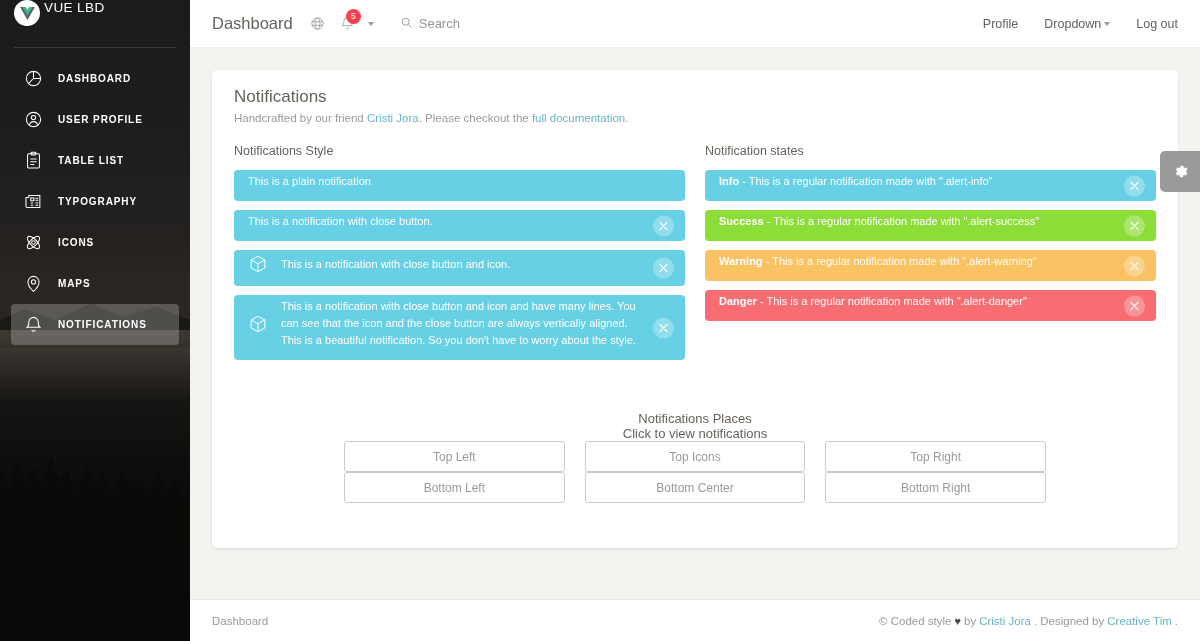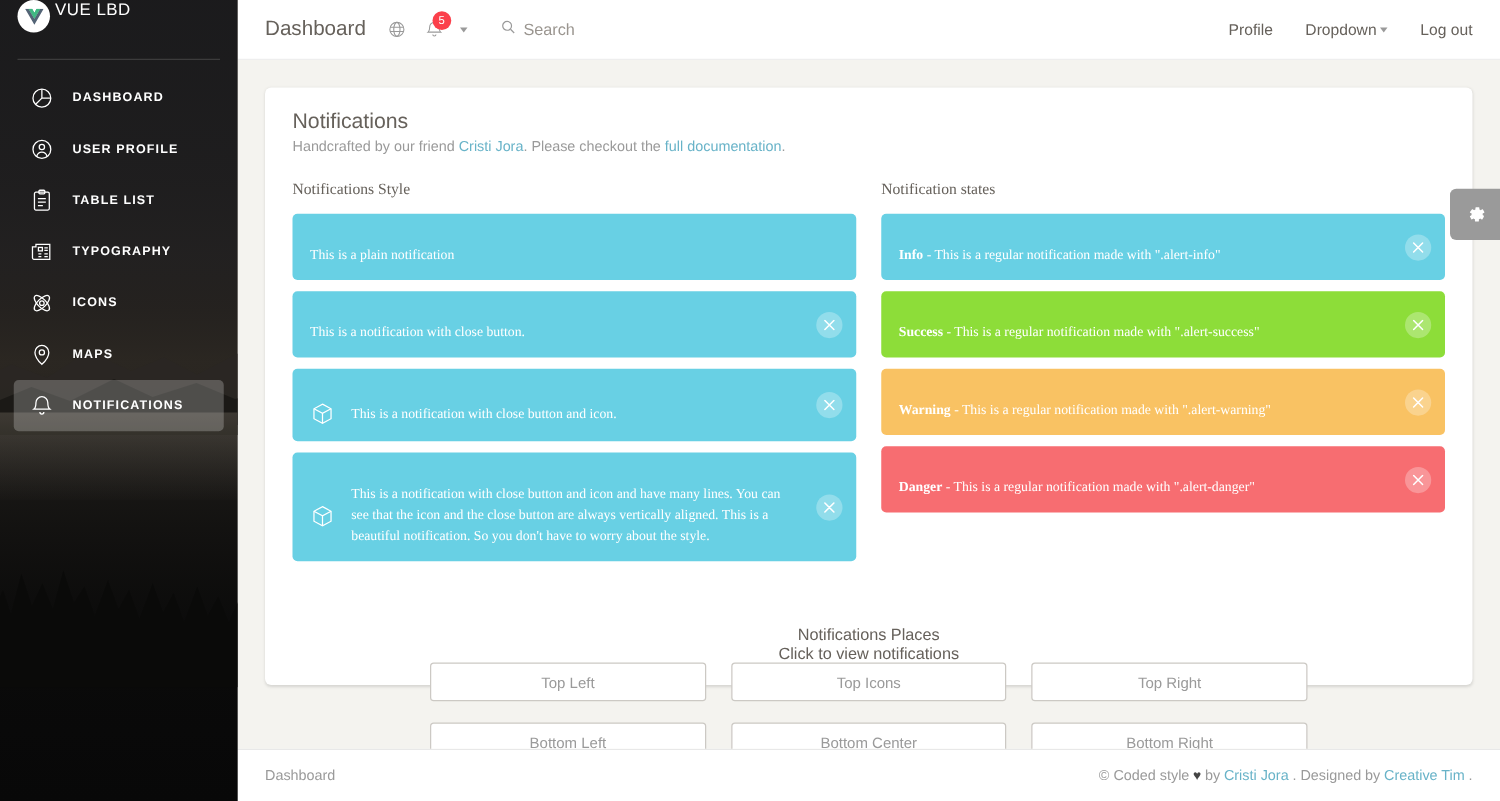--- a/index.html
+++ b/index.html
@@ -145,29 +145,29 @@
   .card {
     background: #fff; border-radius: 5px;
     box-shadow: 0 1px 3px rgba(0,0,0,.08), 0 1px 2px rgba(0,0,0,.05);
     padding: 17px 22px 26px 22px;
     height: 478px;
   }
   .card-title { font-size: 17px; color: #66615b; font-weight: 400; margin-bottom: 5px; }
   .card-sub { font-size: 11.5px; color: #9a9a9a; margin-bottom: 20px; }
   .card-sub a { color: #68b3c8; text-decoration: none; }
 
-  .cols { display: flex; gap: 0; font-family: Liberation Serif, serif; }
+  .cols { display: flex; gap: 0; }
   .col { width: 462px; }
   .col-gap { width: 20px; flex: 0 0 20px; }
   .col-head { font-size: 12.5px; color: #66615b; margin-bottom: 12px; }
 
   .alert {
     position: relative; border-radius: 4px;
     margin-bottom: 9px;
-    padding: 25px 44px 11px 14px;
+    padding: 3px 44px 11px 14px;
     font-size: 11px; color: #fff; line-height: 1.55;
     display: flex; align-items: center; gap: 12px;
   }
   .alert.has-icon { padding-left: 13px; }
   .alert-ico { flex: 0 0 22px; width: 22px; height: 22px; display:flex; align-items:center; justify-content:center; }
   .alert-ico svg { display:block; }
   .alert-body { flex: 1 1 auto; }
   .alert-body b { font-weight: bold; }
   .alert-close {
     position: absolute; right: 11px; top: 50%; transform: translateY(-50%);
@@ -176,21 +176,21 @@
     display: flex; align-items: center; justify-content: center;
     cursor: pointer;
   }
   .alert-close svg { display: block; }
 
   
   .places { margin-top: 42px; text-align: center; }
   .places-t1 { font-size: 13px; color: #66615b; }
   .places-t2 { font-size: 13px; color: #66615b; }
   .places-grid {
-    display: flex; flex-direction: column; gap: 17px;
+    display: flex; flex-direction: column; 
     padding: 0 110px;
   }
   .places-row { display: flex; gap: 20px; justify-content: center; }
   .place-btn {
     flex: 1 1 0; height: 31px;
     border: 1px solid #ccc9c4; border-radius: 3px;
     background: #fff; color: #9a9a9a;
     font-family: inherit; font-size: 12px;
     cursor: pointer; display: flex; align-items: center; justify-content: center;
   }

